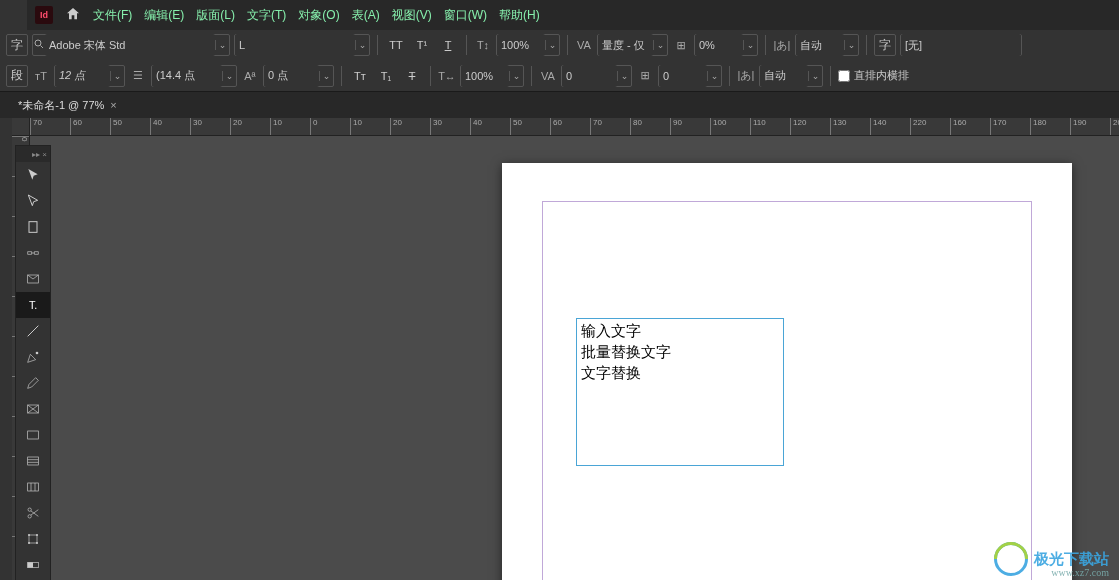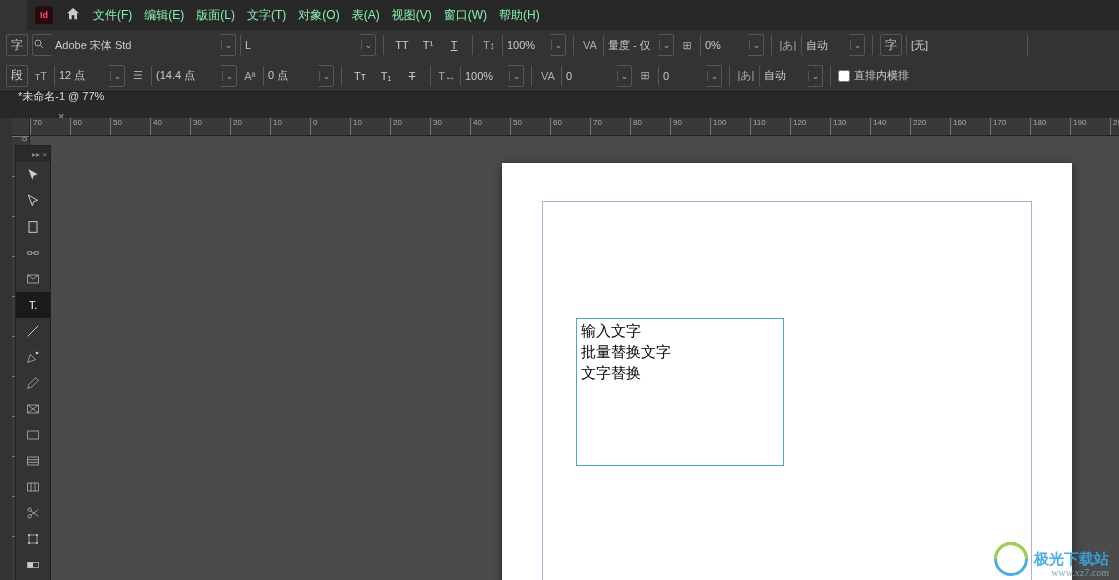--- a/index.html
+++ b/index.html
@@ -66,21 +66,21 @@
 }
 .ctrl-input {
   background: #333;
   border: 1px solid #555;
   color: #ccc;
   height: 22px;
   padding: 0 4px;
   font-size: 11px;
   border-radius: 2px;
 }
-.ctrl-input.w180 { width: 170px; margin-left: 6px; }
+.ctrl-input.w180 { width: 170px; }
 .ctrl-input.w130 { width: 120px; }
 .ctrl-input.w60 { width: 55px; }
 .ctrl-input.w50 { width: 48px; }
 .ctrl-input.w70 { width: 70px; }
 .dropdown {
   display: flex;
   align-items: center;
   background: #333;
   border: 1px solid #555;
   height: 22px;
@@ -131,21 +131,20 @@
   align-items: center;
   padding: 0 10px;
 }
 .doc-tab {
   color: #ddd;
   font-size: 11px;
   padding: 5px 8px;
   display: flex;
   align-items: center;
   gap: 6px;
-  flex-direction: column;
 }
 .doc-tab .close-x { font-size: 11px; cursor: pointer; color: #aaa; }
 
 
 .work-area {
   position: absolute;
   top: 118px;
   left: 0;
   right: 0;
   bottom: 0;
@@ -376,21 +375,21 @@
     <div class="ctrl-label">字</div>
     <div class="dropdown">
       <input class="ctrl-input w130" style="border: none;" value="[无]">
     </div>
   </div>
 
   <div class="control-row">
     <div class="ctrl-label">段</div>
     <div class="small-icon">тT</div>
     <div class="dropdown">
-      <input class="ctrl-input w60" style="border: none;" value="12 点">
+      <input class="ctrl-input w60" style="border: none; font-style: italic;" value="12 点">
       <span class="dd-arrow">⌄</span>
     </div>
     <div class="small-icon">☰</div>
     <div class="dropdown">
       <input class="ctrl-input w70" style="border: none;" value="(14.4 点">
       <span class="dd-arrow">⌄</span>
     </div>
     <div class="small-icon">Aª</div>
     <div class="dropdown">
       <input class="ctrl-input w60" style="border: none;" value="0 点">

